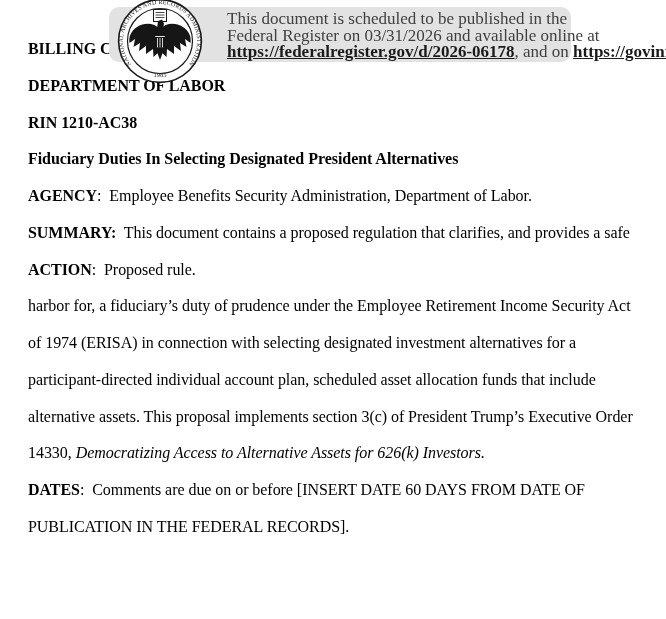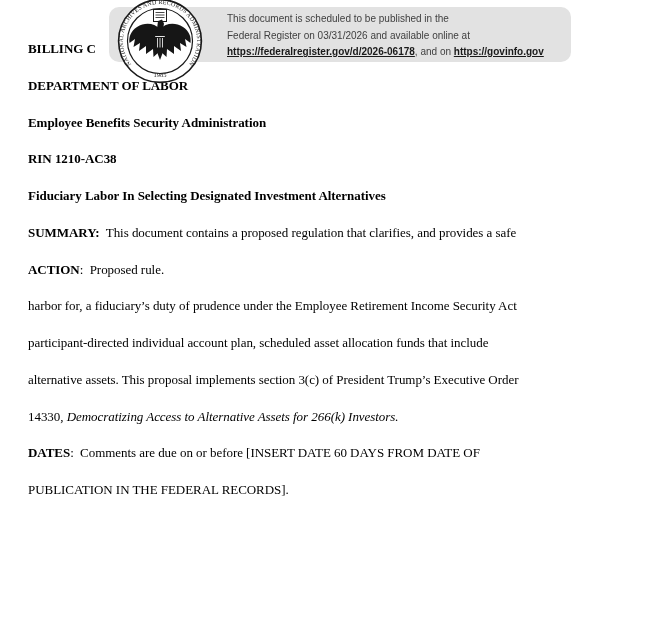--- a/index.html
+++ b/index.html
@@ -17,22 +17,22 @@
     position: absolute;
     left: 109px; top: 7px;
     width: 462px; height: 55px;
     background: #e2e2e2;
     border-radius: 10px;
     z-index: 2;
   }
   .banner-text {
     position: absolute;
     left: 118px; top: 4px; right: 8px;
-    font-family: Liberation Sans, sans-serif;
-    font-size: 10px;
+    font-family: Liberation Serif, serif;
+    font-size: 17px;
     line-height: 16.5px;
     color: #3f3f3f;
     white-space: nowrap;
   }
   .banner-link {
     font-weight: bold;
     color: #1a1a1a;
     text-decoration: underline;
     cursor: pointer;
   }
@@ -43,21 +43,21 @@
     left: 117px; top: -2px;
     width: 86px; height: 86px;
     z-index: 3;
   }
 
   
   .doc {
     position: absolute;
     left: 28px; top: 31px; right: 0;
     z-index: 1;
-    font-size: 13px;
+    font-size: 16px;
     letter-spacing: -0.05px;
     color: #000;
   }
   .doc-line {
     line-height: 36.75px;
     white-space: pre;
   }
   .run-b { font-weight: bold; }
   .run-r { font-weight: normal; }
   .run-i { font-style: italic; }
@@ -100,26 +100,27 @@
     <line x1="43" y1="40" x2="43" y2="49.5" stroke="#ffffff" stroke-width="0.8"></line>
     <line x1="45.5" y1="40" x2="45.5" y2="49.5" stroke="#ffffff" stroke-width="0.8"></line>
 
     <path d="M38.5 50 L43 62 L47.5 50 Z" fill="#161616"></path>
     <text x="43" y="79" text-anchor="middle" font-family="Liberation Serif, serif" font-size="6.5" fill="#1a1a1a">1985</text>
   </svg>
 
   <div class="doc">
       <div class="doc-line"><span class="run-b">BILLING C</span></div>
       <div class="doc-line"><span class="run-b">DEPARTMENT OF LABOR</span></div>
-      <div class="doc-line"><span class="run-b">Employee Benefits Security Administration</span></div>
       <div class="doc-line"><span class="run-b">RIN 1210-AC38</span></div>
-      <div class="doc-line"><span class="run-b">Fiduciary Labor In Selecting Designated Investment Alternatives</span></div>
+      <div class="doc-line"><span class="run-b">Fiduciary Duties In Selecting Designated President Alternatives</span></div>
+      <div class="doc-line"><span class="run-b">AGENCY</span><span class="run-r">:  Employee Benefits Security Administration, Department of Labor.</span></div>
       <div class="doc-line"><span class="run-b">SUMMARY:</span><span class="run-r">  This document contains a proposed regulation that clarifies, and provides a safe</span></div>
       <div class="doc-line"><span class="run-b">ACTION</span><span class="run-r">:  Proposed rule.</span></div>
       <div class="doc-line"><span class="run-r">harbor for, a fiduciary’s duty of prudence under the Employee Retirement Income Security Act</span></div>
+      <div class="doc-line"><span class="run-r">of 1974 (ERISA) in connection with selecting designated investment alternatives for a</span></div>
       <div class="doc-line"><span class="run-r">participant-directed individual account plan, scheduled asset allocation funds that include</span></div>
       <div class="doc-line"><span class="run-r">alternative assets. This proposal implements section 3(c) of President Trump’s Executive Order</span></div>
-      <div class="doc-line"><span class="run-r">14330, </span><span class="run-i">Democratizing Access to Alternative Assets for 266(k) Investors.</span></div>
+      <div class="doc-line"><span class="run-r">14330, </span><span class="run-i">Democratizing Access to Alternative Assets for 626(k) Investors.</span></div>
       <div class="doc-line"><span class="run-b">DATES</span><span class="run-r">:  Comments are due on or before [INSERT DATE 60 DAYS FROM DATE OF</span></div>
       <div class="doc-line"><span class="run-r">PUBLICATION IN THE FEDERAL RECORDS].</span></div>
     </div>
 
 </div>
 
 </body></html>

